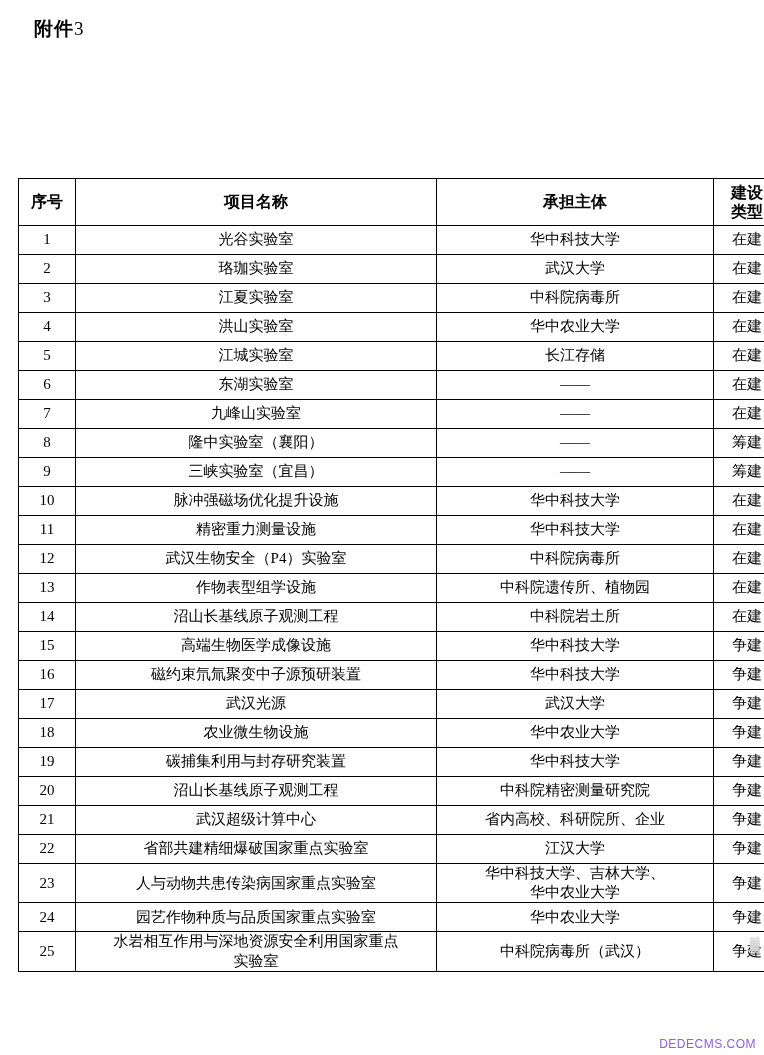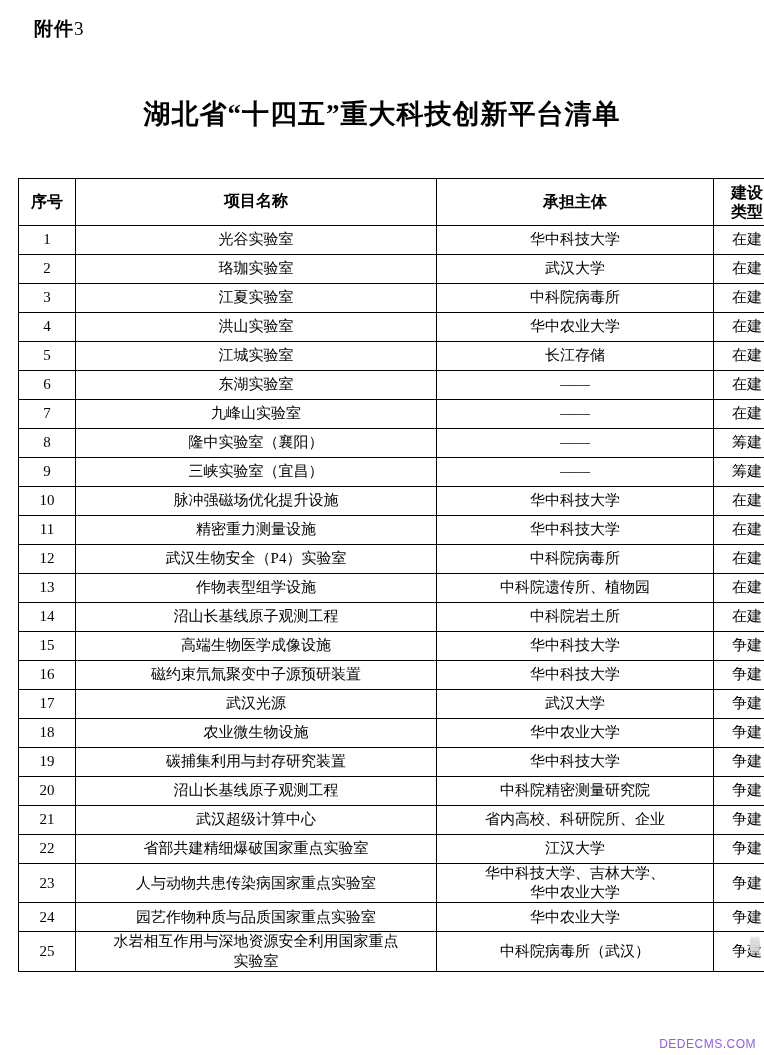--- a/index.html
+++ b/index.html
@@ -101,27 +101,26 @@
 </style>
 </head>
 <body>
 
 <div class="page">
 
   <div class="attachment-label">
     <span>附件</span><span class="num">3</span>
   </div>
 
-  <div class="doc-title">湖北省“十四五”重大科技创新平台清单</div>
 
   <table class="listing">
     <thead>
       <tr>
         <th class="col-no">序号</th>
-        <th class="col-name" style="text-align:center;font-family:Liberation Mono, monospace;">项目名称</th>
+        <th class="col-name" style="text-align:center;">项目名称</th>
         <th class="col-body">承担主体</th>
         <th class="col-type">
           <span class="hdr-type-inner">建设</span>
           <span class="hdr-type-inner">类型</span>
         </th>
       </tr>
     </thead>
     <tbody id="table-body">
         <tr>
           <td class="col-no">1</td>

